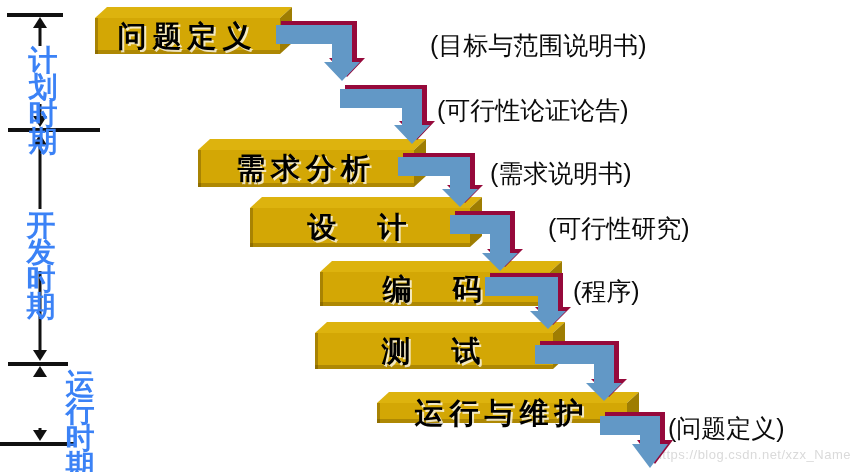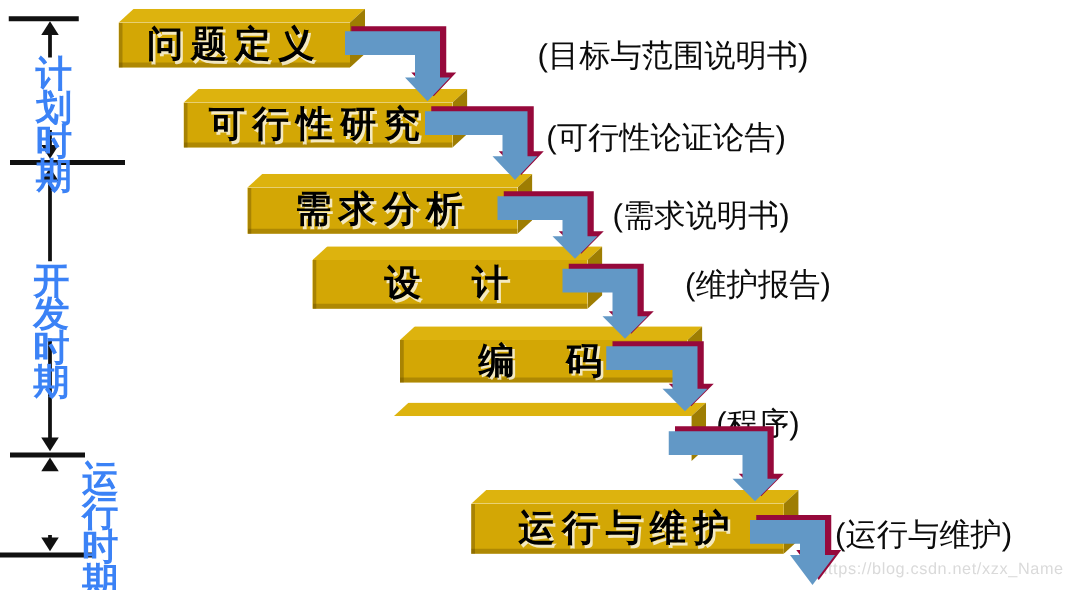--- a/index.html
+++ b/index.html
@@ -92,27 +92,20 @@
   </div>
 
   <div class="step-box" style="left:95px;top:7px;width:197px;height:47px;">
     <div class="face-top"></div>
     <div class="face-side"></div>
     <div class="face-front">
       <span class="step-label">问题定义</span>
     </div>
   </div>
 
-  <div class="step-box" style="left:147px;top:71px;width:227px;height:47px;">
-    <div class="face-top"></div>
-    <div class="face-side"></div>
-    <div class="face-front">
-      <span class="step-label">可行性研究</span>
-    </div>
-  </div>
 
   <div class="step-box" style="left:198px;top:139px;width:228px;height:48px;">
     <div class="face-top"></div>
     <div class="face-side"></div>
     <div class="face-front">
       <span class="step-label">需求分析</span>
     </div>
   </div>
 
   <div class="step-box" style="left:250px;top:197px;width:232px;height:50px;">
@@ -127,36 +120,39 @@
     <div class="face-top"></div>
     <div class="face-side"></div>
     <div class="face-front">
       <span class="step-label">编　码</span>
     </div>
   </div>
 
   <div class="step-box" style="left:315px;top:322px;width:250px;height:47px;">
     <div class="face-top"></div>
     <div class="face-side"></div>
+    <div class="face-front">
+      <span class="step-label">测　试</span>
+    </div>
   </div>
 
-  <div class="step-box" style="left:377px;top:392px;width:262px;height:51px;text-decoration:underline;">
+  <div class="step-box" style="left:377px;top:392px;width:262px;height:31px;text-decoration:underline;">
     <div class="face-top"></div>
     <div class="face-side"></div>
     <div class="face-front">
       <span class="step-label">运行与维护</span>
     </div>
   </div>
 
   <span class="deliverable" style="left:398px;top:31px;margin-left:32px;">(目标与范围说明书)</span>
   <span class="deliverable" style="left:437px;top:96px;">(可行性论证论告)</span>
   <span class="deliverable" style="left:490px;top:159px;">(需求说明书)</span>
-  <span class="deliverable" style="left:548px;top:214px;">(维护报告)</span>
-  <span class="deliverable" style="left:573px;top:277px;margin-top:48px;">(程序)</span>
-  <span class="deliverable" style="left:668px;top:414px;">(运行与维护)</span>
+  <span class="deliverable" style="left:548px;top:214px;">(可行性研究)</span>
+  <span class="deliverable" style="left:573px;top:277px;">(程序)</span>
+  <span class="deliverable" style="left:668px;top:414px;">(问题定义)</span>
 
   <svg id="arrow-layer" class="layer" width="854" height="472">
       <polygon points="281,21 357,21 357,58 365,58 347,77 329,58 337,58 337,40 281,40" fill="#96093B"></polygon>
       <polygon points="276,25 352,25 352,62 360,62 342,81 324,62 332,62 332,44 276,44" fill="#6298C6"></polygon>
       <polygon points="345,85 427,85 427,121 435,121 417,140 399,121 407,121 407,104 345,104" fill="#96093B"></polygon>
       <polygon points="340,89 422,89 422,125 430,125 412,144 394,125 402,125 402,108 340,108" fill="#6298C6"></polygon>
       <polygon points="403,153 475,153 475,185 483,185 465,203 447,185 455,185 455,172 403,172" fill="#96093B"></polygon>
       <polygon points="398,157 470,157 470,189 478,189 460,207 442,189 450,189 450,176 398,176" fill="#6298C6"></polygon>
       <polygon points="455,211 515,211 515,249 523,249 505,267 487,249 495,249 495,230 455,230" fill="#96093B"></polygon>
       <polygon points="450,215 510,215 510,253 518,253 500,271 482,253 490,253 490,234 450,234" fill="#6298C6"></polygon>

